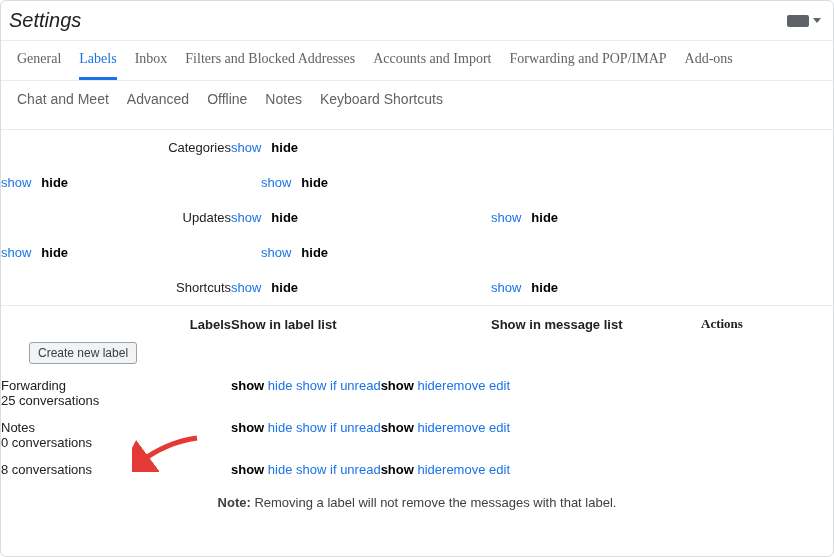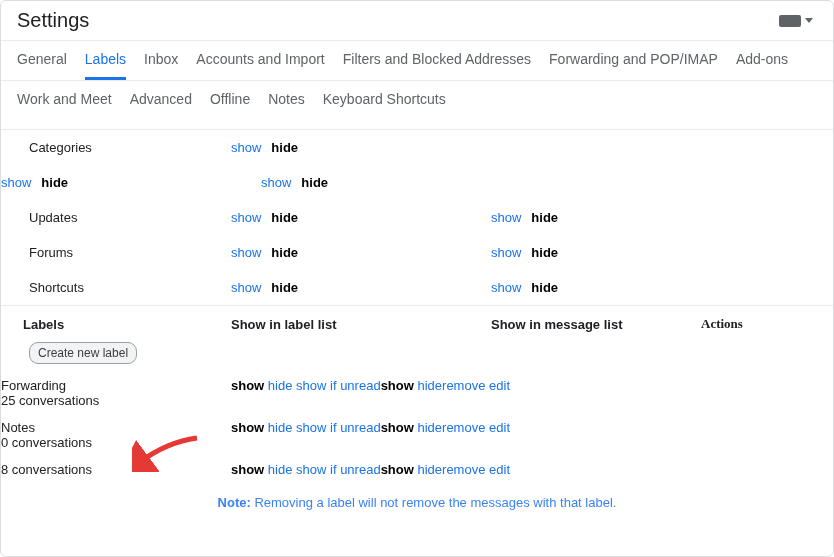--- a/index.html
+++ b/index.html
@@ -16,22 +16,23 @@
     border: 1px solid #dadce0;
     border-radius: 6px;
     overflow: hidden;
     position: relative;
     background: #fff;
   }
   .titlebar {
     display: flex;
     align-items: center;
     justify-content: space-between;
-    padding: 8px 16px;
+    padding: 8px 8px;
     border-bottom: 1px solid #e8eaed;
+    font-style: italic;
   }
   .title {
     font-size: 20px;
     font-weight: 400;
     color: #202124;
   }
   .input-selector {
     display: flex;
     align-items: center;
     gap: 4px;
@@ -50,20 +51,21 @@
     border-right: 4px solid transparent;
     border-top: 5px solid #5f6368;
   }
   .tabs {
     display: flex;
     flex-wrap: wrap;
     gap: 18px;
     padding: 10px 16px 0 16px;
     border-bottom: 1px solid #e8eaed;
     font-size: 14px;
+    font-family: Liberation Serif, serif;
   }
   .tab {
     color: #5f6368;
     padding-bottom: 10px;
     cursor: pointer;
     white-space: nowrap;
   }
   .tab.active {
     color: #1a73e8;
     border-bottom: 3px solid #1a73e8;
@@ -77,20 +79,21 @@
     color: #5f6368;
     border-bottom: 1px solid #e8eaed;
   }
   .section {
     position: relative;
   }
   .row {
     display: flex;
     align-items: center;
     padding: 10px 0;
+    text-align: right;
   }
   .row .col-name {
     width: 230px;
     padding-left: 28px;
     font-size: 13px;
     color: #202124;
   }
   .row .col-list {
     width: 260px;
     display: flex;
@@ -120,36 +123,36 @@
   }
   .header-row .col-name { padding-left: 22px; }
   .create-btn {
     margin-left: 28px;
     margin-top: 0px;
     margin-bottom: 6px;
     display: inline-block;
     border: 1px solid #9aa0a6;
     background: #f1f3f4;
     padding: 3px 8px;
-    border-radius: 9px;
+    border-radius: 3px;
     font-size: 12px;
     color: #3c4043;
     cursor: pointer;
   }
   .label-row {
     display: flex;
     align-items: flex-start;
     padding: 8px 0 4px 0;
   }
   .label-row .label-info { width: 230px; }
   .note {
     text-align: center;
     font-size: 13px;
     padding: 14px 0 0 0;
-    color: #3b82f6;
+    color: #404040;
   }
   .note b { font-weight: 700; }
   .arrow-annotation {
     position: absolute;
     left: 131px;
     top: 300px;
     pointer-events: none;
     z-index: 10;
   }
 </style>
@@ -163,27 +166,27 @@
     <div class="input-selector">
       <span class="keyboard-chip"></span>
       <span class="caret-down"></span>
     </div>
   </div>
 
   <div class="tabs">
     <div class="tab">General</div>
     <div class="tab active">Labels</div>
     <div class="tab">Inbox</div>
+    <div class="tab">Filters and Blocked Addresses</div>
     <div class="tab">Accounts and Import</div>
-    <div class="tab">Filters and Blocked Addresses</div>
     <div class="tab">Forwarding and POP/IMAP</div>
     <div class="tab">Add-ons</div>
   </div>
   <div class="tabs-row2">
-    <div class="tab">Work and Meet</div>
+    <div class="tab">Chat and Meet</div>
     <div class="tab">Advanced</div>
     <div class="tab">Offline</div>
     <div class="tab">Notes</div>
     <div class="tab">Keyboard Shortcuts</div>
   </div>
 
   <div class="section">
 
     
     <div class="row">
@@ -215,21 +218,20 @@
         <span class="bold">hide</span>
       </div>
       <div class="col-msg">
         <span class="link">show</span>
         <span class="bold">hide</span>
       </div>
       <div class="col-actions"></div>
     </div>
 
     <div class="row">
-      <div class="col-name">Forums</div>
       <div class="col-list">
         <span class="link">show</span>
         <span class="bold">hide</span>
       </div>
       <div class="col-msg">
         <span class="link">show</span>
         <span class="bold">hide</span>
       </div>
       <div class="col-actions"></div>
     </div>

